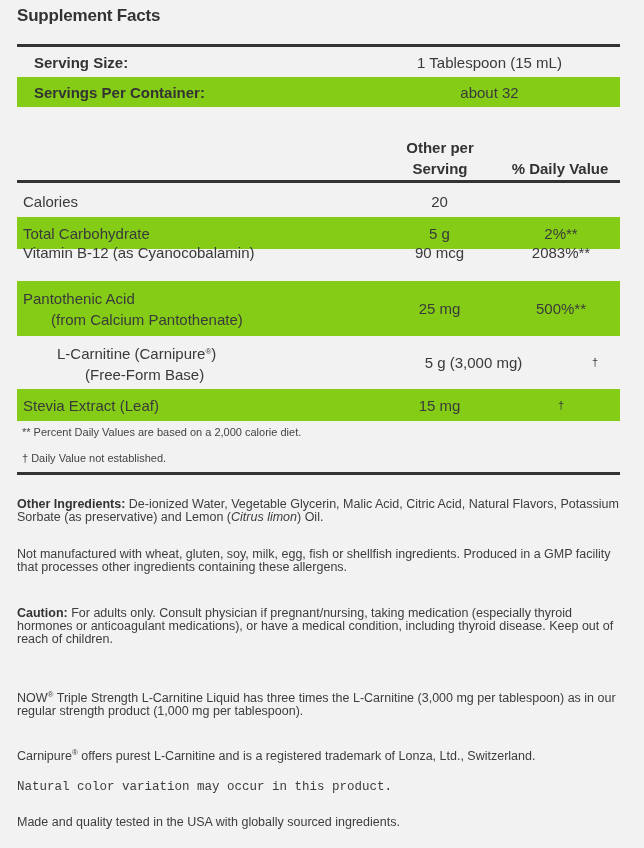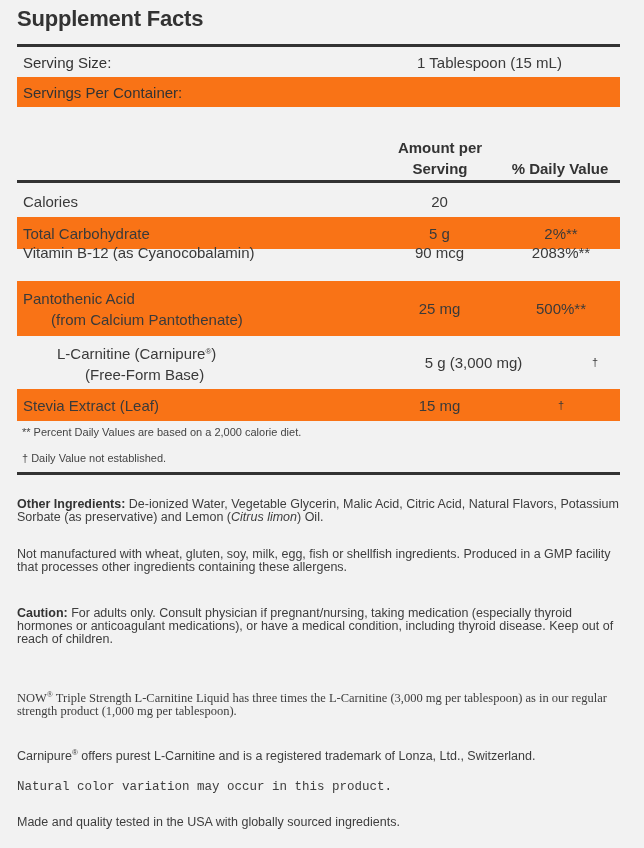--- a/index.html
+++ b/index.html
@@ -5,33 +5,33 @@
     html, body { margin: 0; padding: 0; }
     body {
       width: 644px; height: 848px; overflow: hidden;
       background: #f2f2f2;
       font-family: "Liberation Sans", "DejaVu Sans", sans-serif;
       color: #3a3a3a;
       position: relative;
     }
     .title {
       position: absolute; left: 17px; top: 6px;
-      font-size: 22px; font-weight: bold; color: #333;
+      font-size: 17px; font-weight: bold; color: #333;
       letter-spacing: -0.2px;
     }
     .rule-thick {
       position: absolute; left: 17px; width: 603px; height: 3px; background: #333;
     }
     .row {
       position: absolute; left: 17px; width: 603px;
       display: flex; align-items: center; font-size: 15px; color: #3a3a3a;
     }
-    .row.white { background: #f97316; }
+    .row.white { background: #84cc16; }
     .row .lbl { padding-left: 6px; flex: 0 0 auto; }
-    .row.bold .lbl { font-weight: normal; color: #333; }
+    .row.bold .lbl { font-weight: bold; color: #333; margin-left: 11px; }
     .amt {
       position: absolute; left: 340px; width: 165px; text-align: center; color: #3a3a3a;
     }
     .dv {
       position: absolute; left: 500px; width: 88px; text-align: center; color: #3a3a3a;
     }
     .sizeval {
       position: absolute; left: 340px; width: 265px; text-align: center;
     }
     .hdr {
@@ -54,24 +54,25 @@
 
 <div class="title">Supplement Facts</div>
 <div class="rule-thick" style="top:44px;"></div>
 
 <div class="row bold" style="top:47px;height:30px;">
   <span class="lbl">Serving Size:</span>
   <span class="sizeval" style="font-weight:normal;color:#3a3a3a;">1 Tablespoon (15 mL)</span>
 </div>
 <div class="row bold white" style="top:77px;height:30px;">
   <span class="lbl">Servings Per Container:</span>
+  <span class="sizeval" style="font-weight:normal;color:#3a3a3a;">about 32</span>
 </div>
 
 <div class="hdr" style="left:380px;top:137px;width:120px;">
-  <span>Amount per</span><br>
+  <span>Other per</span><br>
   <span>Serving</span>
 </div>
 <div class="hdr" style="left:500px;top:158px;width:120px;">% Daily Value</div>
 <div class="rule-thick" style="top:180px;"></div>
 
 <div class="row" style="top:185px;height:32px;">
   <span class="lbl">Calories</span>
   <span class="amt">20</span>
   <span class="dv"></span>
 </div>
@@ -111,20 +112,20 @@
 <div class="foot" style="top:452px;">† Daily Value not established.</div>
 <div class="rule-thick" style="top:472px;"></div>
 
 <div class="para" style="top:498px;">
   <b>Other Ingredients:</b><span> De-ionized Water, Vegetable Glycerin, Malic Acid, Citric Acid, Natural Flavors, Potassium Sorbate (as preservative) and Lemon (</span><i>Citrus</i><span> </span><i>limon</i><span>) Oil.</span>
 </div>
 <div class="para" style="top:548px;">Not manufactured with wheat, gluten, soy, milk, egg, fish or shellfish ingredients. Produced in a GMP facility that processes other ingredients containing these allergens.</div>
 <div class="para" style="top:607px;">
   <b>Caution:</b><span> For adults only. Consult physician if pregnant/nursing, taking medication (especially thyroid hormones or anticoagulant medications), or have a medical condition, including thyroid disease. Keep out of reach of children.</span>
 </div>
-<div class="para" style="top:688px;font-family:Liberation Serif, serif;">
+<div class="para" style="top:688px;">
   <span>NOW</span><sup>®</sup><span> Triple Strength L-Carnitine Liquid has three times the L-Carnitine (3,000 mg per tablespoon) as in our regular strength product (1,000 mg per tablespoon).</span>
 </div>
 <div class="para" style="top:746px;">
   <span>Carnipure</span><sup>®</sup><span> offers purest L-Carnitine and is a registered trademark of Lonza, Ltd., Switzerland.</span>
 </div>
 <div class="para" style="top:781px;font-family:Liberation Mono, monospace;">Natural color variation may occur in this product.</div>
 <div class="para" style="top:816px;">Made and quality tested in the USA with globally sourced ingredients.</div>
 
 </body></html>

